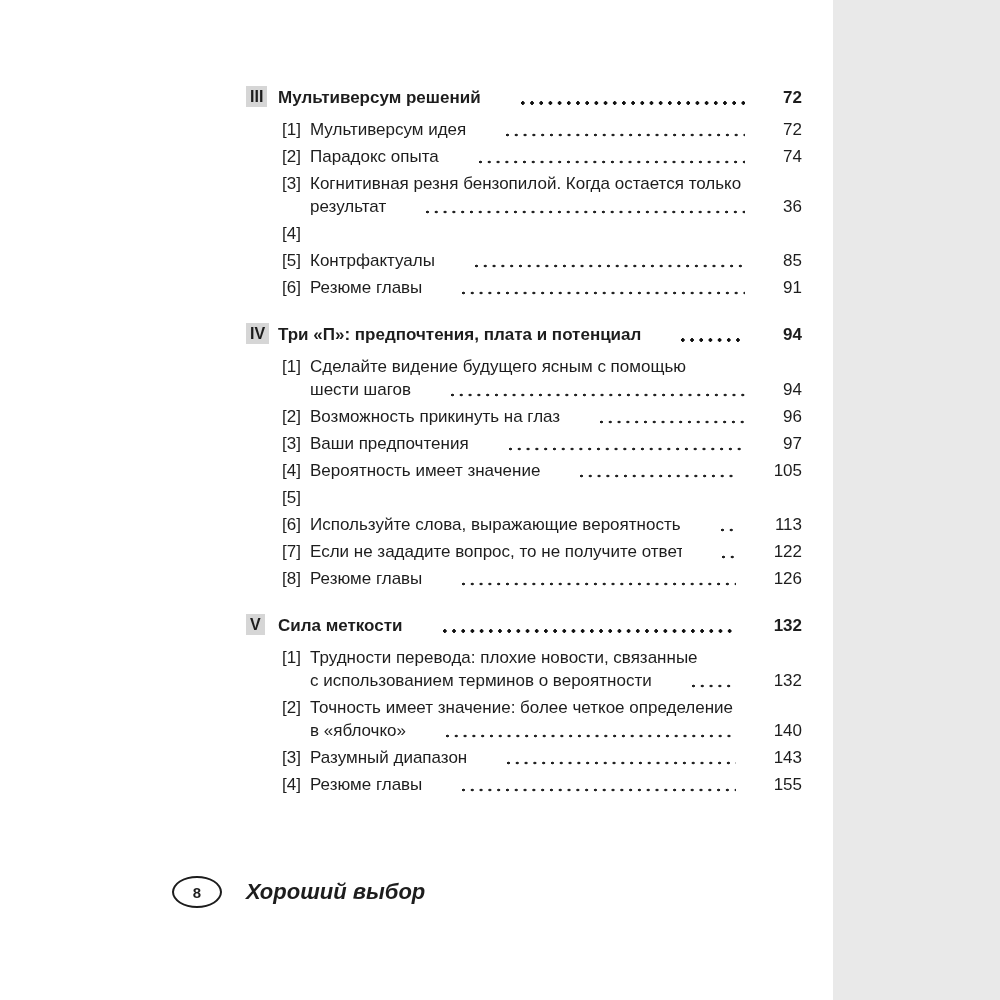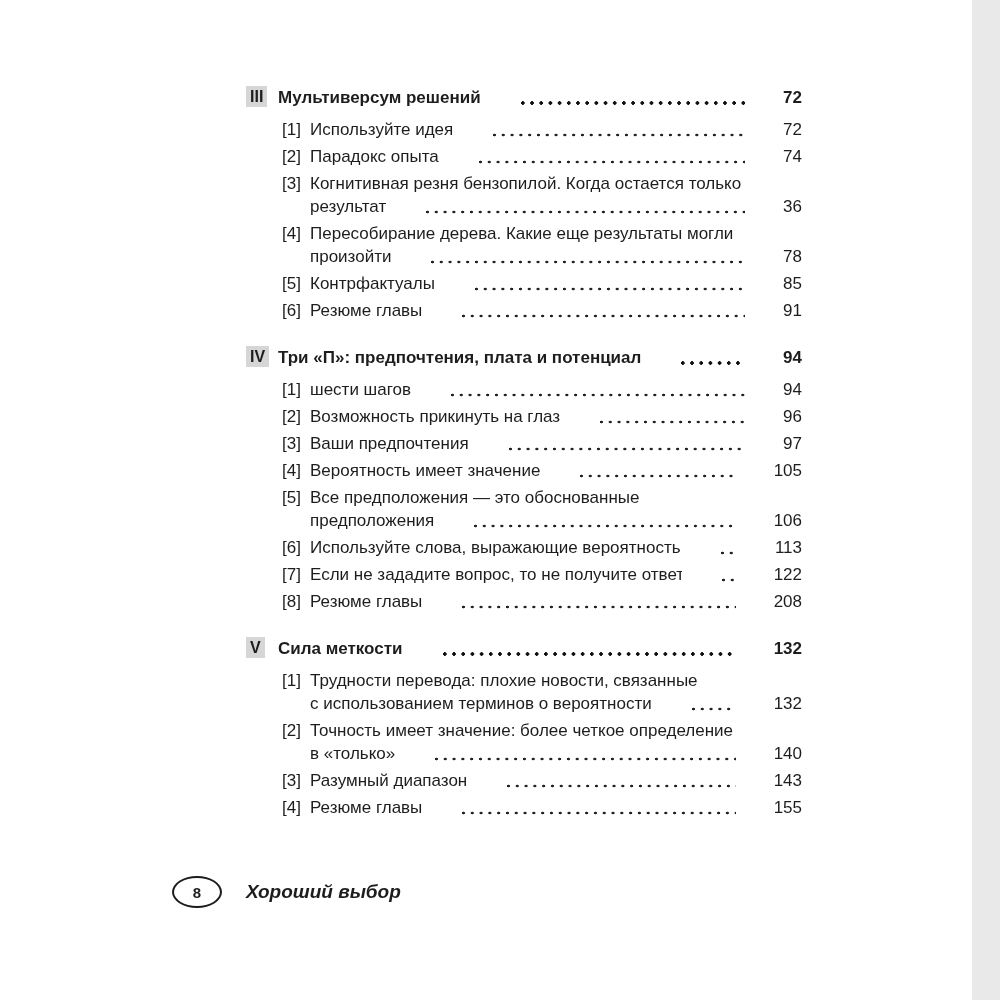--- a/index.html
+++ b/index.html
@@ -1,19 +1,19 @@
 <!DOCTYPE html>
 <html lang="ru"><head>
 <meta charset="utf-8">
 <style>
   html,body{margin:0;padding:0;}
   body{background:#e9e9e9;}
   .page{
     position:relative;
-    width:972px;height:1000px;
+    width:833px;height:1000px;
     background:#ffffff;
     color:#1d1d1d;
     font-family:"Liberation Sans", sans-serif;
     overflow:hidden;
   }
   .toc{
     position:absolute;
     left:246px; top:86px;
     width:556px;
     font-size:17px;
@@ -73,21 +73,21 @@
     width:46px; height:28px;
     border:2px solid #1c1c1c;
     border-radius:50%;
     font-weight:700;
     font-size:15px;
   }
   .book-title{
     margin-left:24px;
     font-weight:700;
     font-style:italic;
-    font-size:19px;
+    font-size:22px;
   }
 </style>
 </head>
 <body>
 
 <div class="page">
   <div class="toc">
 
     <div class="section">
       <div class="sec-head">
@@ -98,21 +98,21 @@
             <span class="dots hd"></span>
             <span class="pg b">72</span>
           </div>
         </div>
       </div>
 
       <div class="item">
         <span class="marker">[1]</span>
         <div class="body">
           <div class="line">
-            <span class="txt">Используйте идея</span>
+            <span class="txt">Мультиверсум идея</span>
             <span class="dots"></span>
             <span class="pg">72</span>
           </div>
         </div>
       </div>
 
       <div class="item">
         <span class="marker">[2]</span>
         <div class="body">
           <div class="line">
@@ -132,30 +132,20 @@
           <div class="line">
             <span class="txt">результат</span>
             <span class="dots"></span>
             <span class="pg">36</span>
           </div>
         </div>
       </div>
 
       <div class="item">
         <span class="marker">[4]</span>
-        <div class="body">
-          <div class="line">
-            <span class="txt">Пересобирание дерева. Какие еще результаты могли</span>
-          </div>
-          <div class="line">
-            <span class="txt">произойти</span>
-            <span class="dots"></span>
-            <span class="pg">78</span>
-          </div>
-        </div>
       </div>
 
       <div class="item">
         <span class="marker">[5]</span>
         <div class="body">
           <div class="line">
             <span class="txt">Контрфактуалы</span>
             <span class="dots"></span>
             <span class="pg">85</span>
           </div>
@@ -183,20 +173,23 @@
             <span class="dots hd"></span>
             <span class="pg b">94</span>
           </div>
         </div>
       </div>
 
       <div class="item">
         <span class="marker">[1]</span>
         <div class="body">
           <div class="line">
+            <span class="txt">Сделайте видение будущего ясным с помощью</span>
+          </div>
+          <div class="line">
             <span class="txt">шести шагов</span>
             <span class="dots"></span>
             <span class="pg">94</span>
           </div>
         </div>
       </div>
 
       <div class="item">
         <span class="marker">[2]</span>
         <div class="body">
@@ -225,30 +218,20 @@
           <div class="line">
             <span class="txt">Вероятность имеет значение</span>
             <span class="dots"></span>
             <span class="pg">105</span>
           </div>
         </div>
       </div>
 
       <div class="item">
         <span class="marker">[5]</span>
-        <div class="body">
-          <div class="line">
-            <span class="txt">Все предположения — это обоснованные</span>
-          </div>
-          <div class="line">
-            <span class="txt">предположения</span>
-            <span class="dots"></span>
-            <span class="pg">106</span>
-          </div>
-        </div>
       </div>
 
       <div class="item">
         <span class="marker">[6]</span>
         <div class="body">
           <div class="line">
             <span class="txt">Используйте слова, выражающие вероятность</span>
             <span class="dots"></span>
             <span class="pg">113</span>
           </div>
@@ -265,21 +248,21 @@
           </div>
         </div>
       </div>
 
       <div class="item">
         <span class="marker">[8]</span>
         <div class="body">
           <div class="line">
             <span class="txt">Резюме главы</span>
             <span class="dots"></span>
-            <span class="pg">208</span>
+            <span class="pg">126</span>
           </div>
         </div>
       </div>
     </div>
 
     <div class="section">
       <div class="sec-head">
         <span class="num-col"><span class="numeral">V</span></span>
         <div class="body">
           <div class="line">
@@ -304,21 +287,21 @@
         </div>
       </div>
 
       <div class="item">
         <span class="marker">[2]</span>
         <div class="body">
           <div class="line">
             <span class="txt">Точность имеет значение: более четкое определение</span>
           </div>
           <div class="line">
-            <span class="txt">в «только»</span>
+            <span class="txt">в «яблочко»</span>
             <span class="dots"></span>
             <span class="pg">140</span>
           </div>
         </div>
       </div>
 
       <div class="item">
         <span class="marker">[3]</span>
         <div class="body">
           <div class="line">

